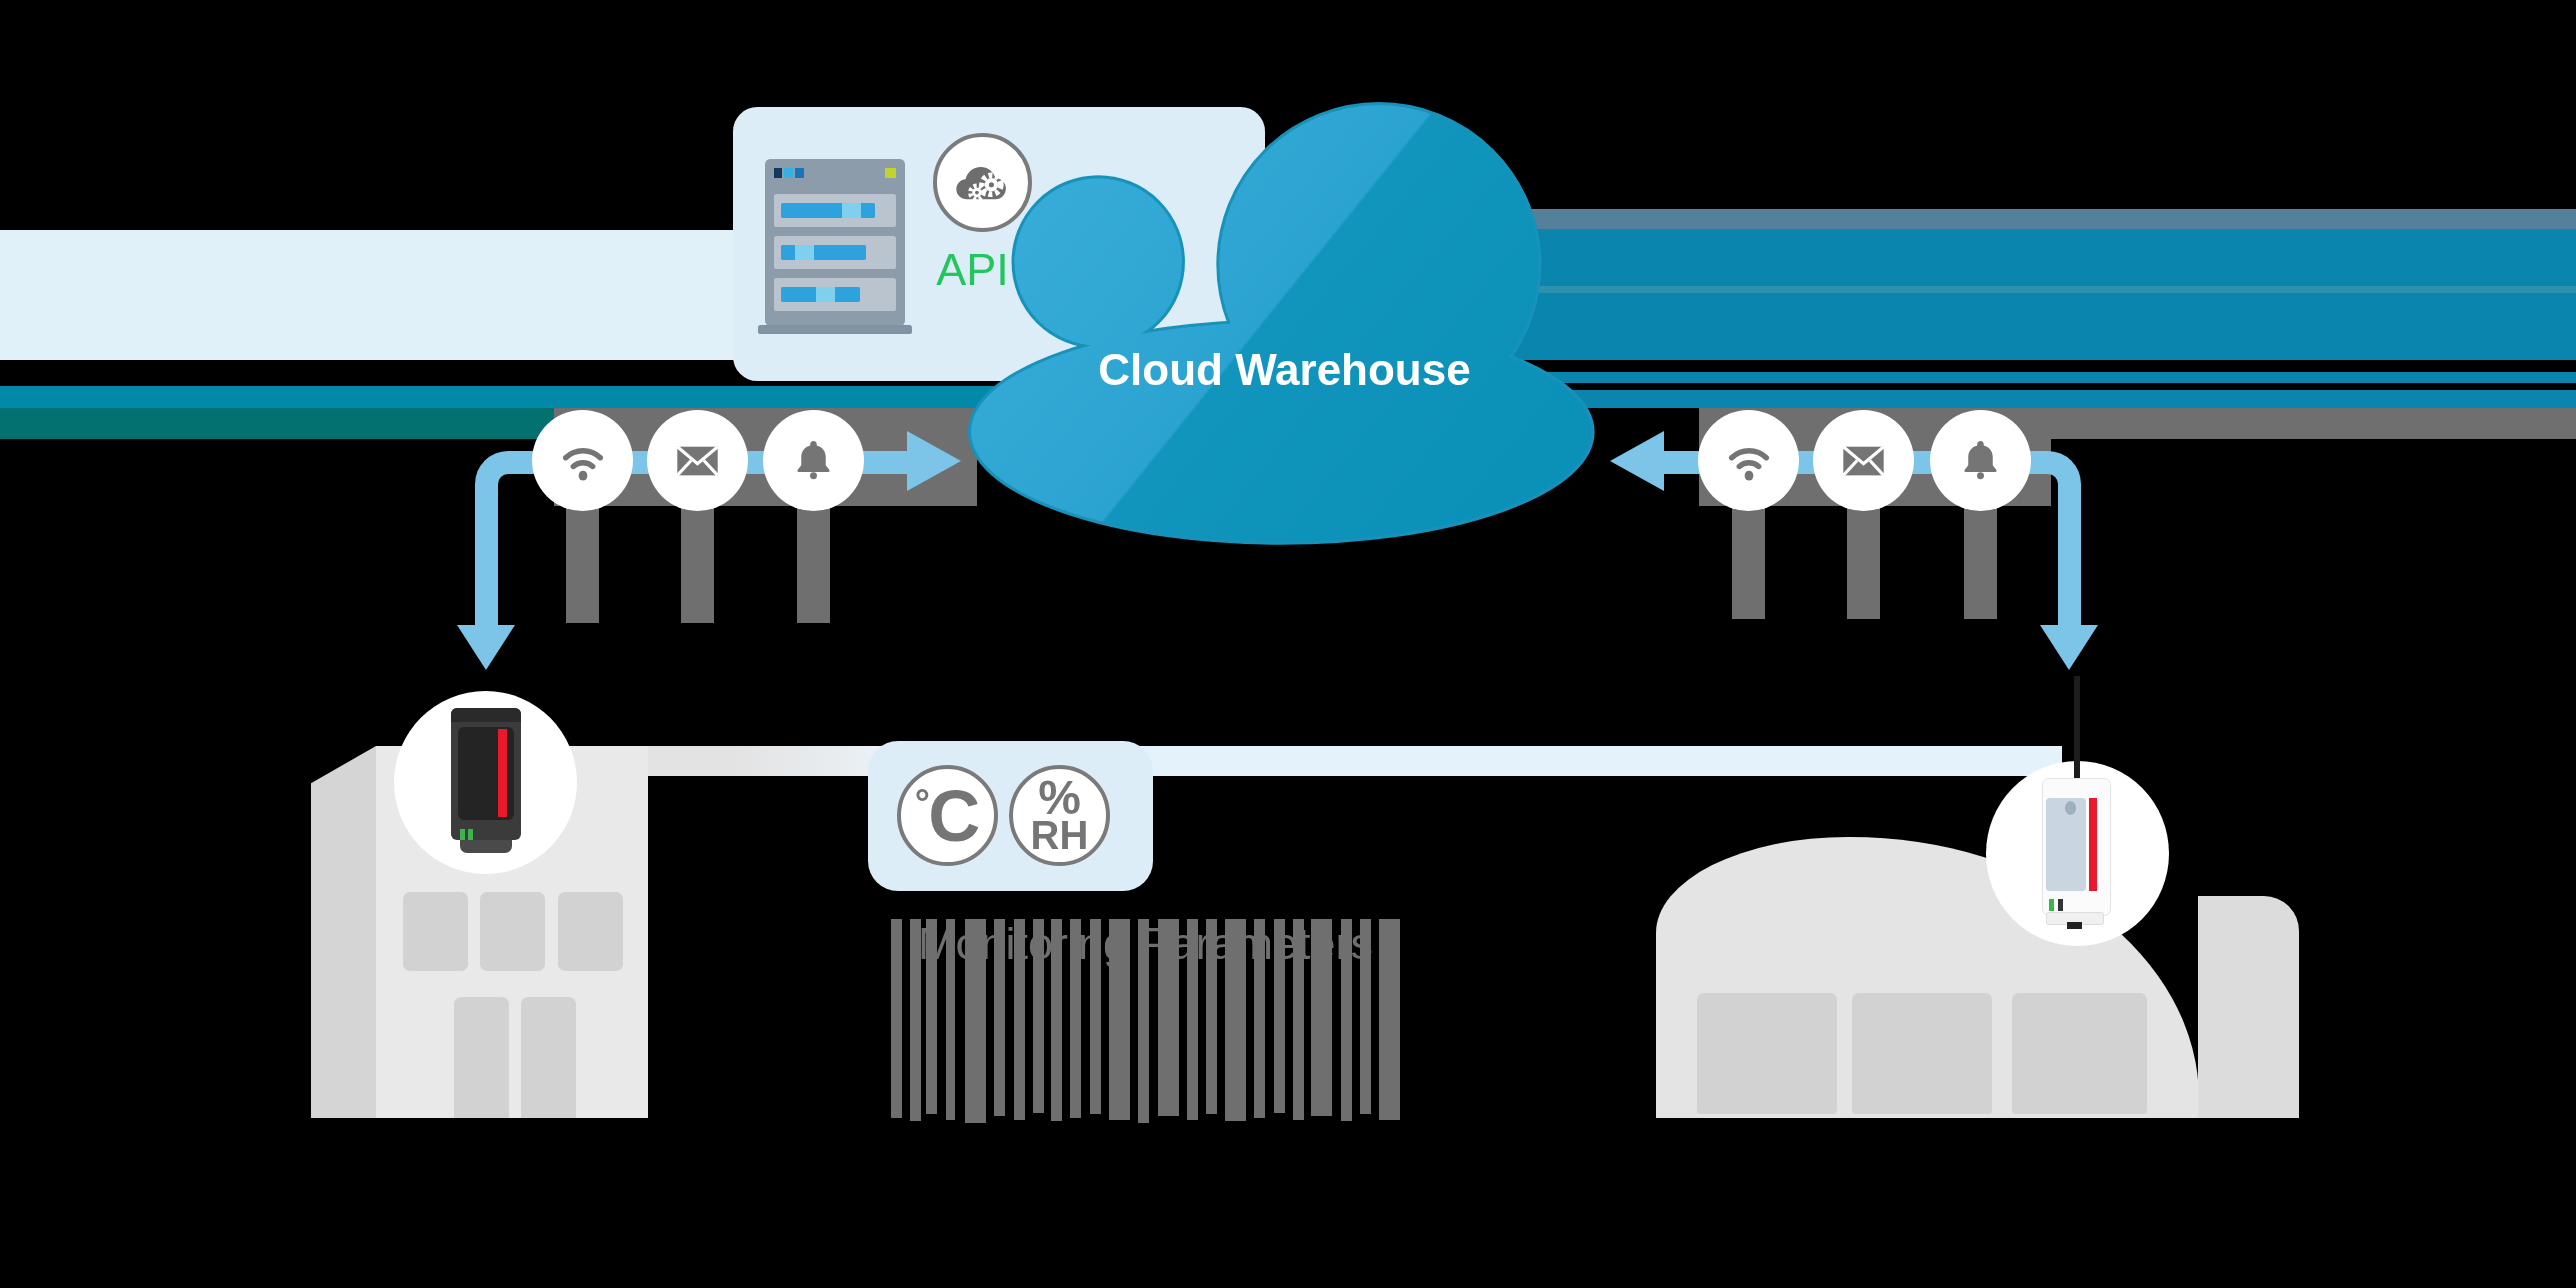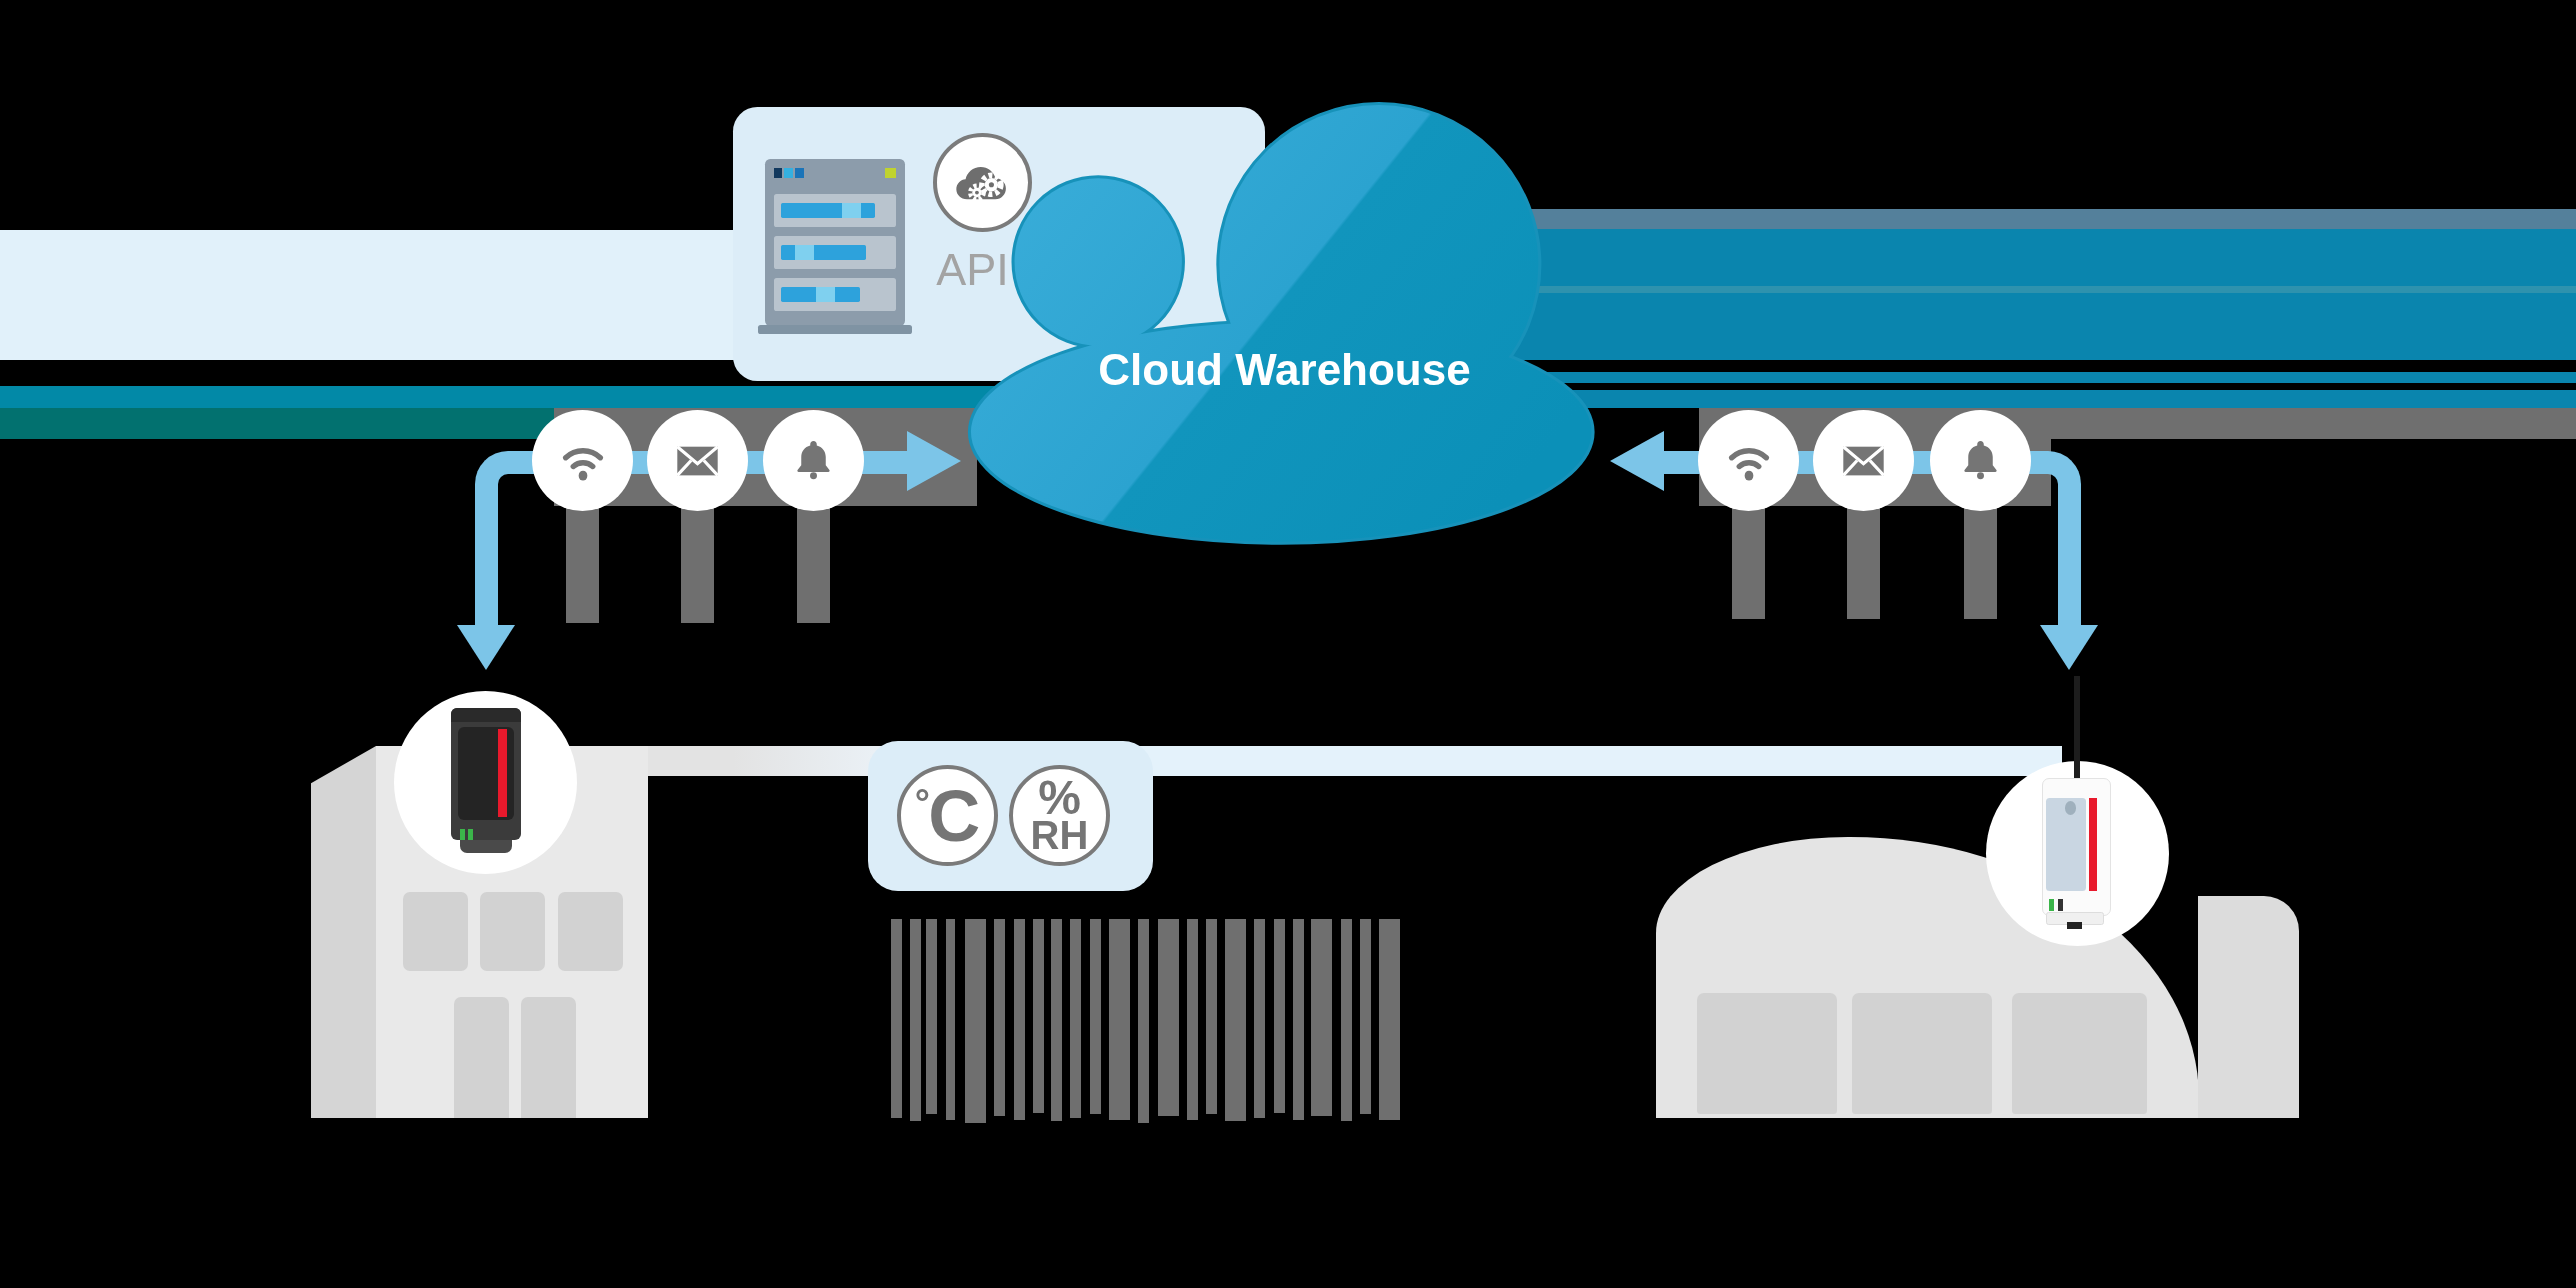--- a/index.html
+++ b/index.html
@@ -27,21 +27,21 @@
   
   .api-panel{left:733px;top:107px;width:532px;height:274px;background:#dcedf8;border-radius:24.4px;}
   .server{left:765px;top:159px;width:140px;height:167px;background:#8c9cab;border-radius:5.2px;}
   .server-base{left:758px;top:325px;width:154px;height:8.7px;background:#7f93a3;border-radius:2.6px;}
   .srv-led{position:absolute;top:8.7px;width:8.7px;height:10.5px;}
   .srv-slot{position:absolute;left:8.7px;width:122px;height:33px;background:#b9c4ce;border-radius:2.6px;}
   .srv-bar{position:absolute;left:7px;top:8.7px;height:15.7px;background:#2da2dc;border-radius:1.7px;}
   .srv-bar-light{position:absolute;top:0;height:15.7px;width:19px;background:#7fd0ef;}
   .gear-circle{left:933px;top:133px;width:99px;height:99px;border-radius:50%;background:#fff;
     border:4.4px solid #7b7b7b;box-sizing:border-box;display:flex;align-items:center;justify-content:center;}
-  .api-label{left:907px;top:244px;width:131px;text-align:center;font-size:45px;color:#a3a3a3;}
+  .api-label{left:907px;top:244px;width:131px;text-align:center;font-size:45px;color:#22c55e;}
 
   
   .path-left{left:475px;top:451px;width:433px;height:175px;box-sizing:border-box;
     border-left:23px solid #7cc5e8;border-top:23px solid #7cc5e8;border-top-left-radius:33px;}
   .path-right{left:1663px;top:451px;width:418px;height:175px;box-sizing:border-box;
     border-right:23px solid #7cc5e8;border-top:23px solid #7cc5e8;border-top-right-radius:33px;}
   .arr{width:0;height:0;}
   .arr-right{left:907px;top:431px;border-top:30px solid transparent;border-bottom:30px solid transparent;border-left:54px solid #7cc5e8;}
   .arr-left{left:1610px;top:431px;border-top:30px solid transparent;border-bottom:30px solid transparent;border-right:54px solid #7cc5e8;}
   .arr-down{border-left:29px solid transparent;border-right:29px solid transparent;border-top:45px solid #7cc5e8;}
@@ -296,15 +296,16 @@
       <div class="bcbar" style="left: 1206px; width: 10.5px; height: 195px;"></div>
       <div class="bcbar" style="left: 1225px; width: 21px; height: 202px;"></div>
       <div class="bcbar" style="left: 1254px; width: 10.5px; height: 199px;"></div>
       <div class="bcbar" style="left: 1274px; width: 10.5px; height: 194px;"></div>
       <div class="bcbar" style="left: 1293px; width: 10.5px; height: 201px;"></div>
       <div class="bcbar" style="left: 1311px; width: 21px; height: 197px;"></div>
       <div class="bcbar" style="left: 1341px; width: 10.5px; height: 202px;"></div>
       <div class="bcbar" style="left: 1360px; width: 10.5px; height: 195px;"></div>
       <div class="bcbar" style="left: 1379px; width: 21px; height: 201px;"></div>
     </div>
+  <div class="abs mon-label">Monitoring Parameters</div>
 
 </div>
 
 
 </body></html>

